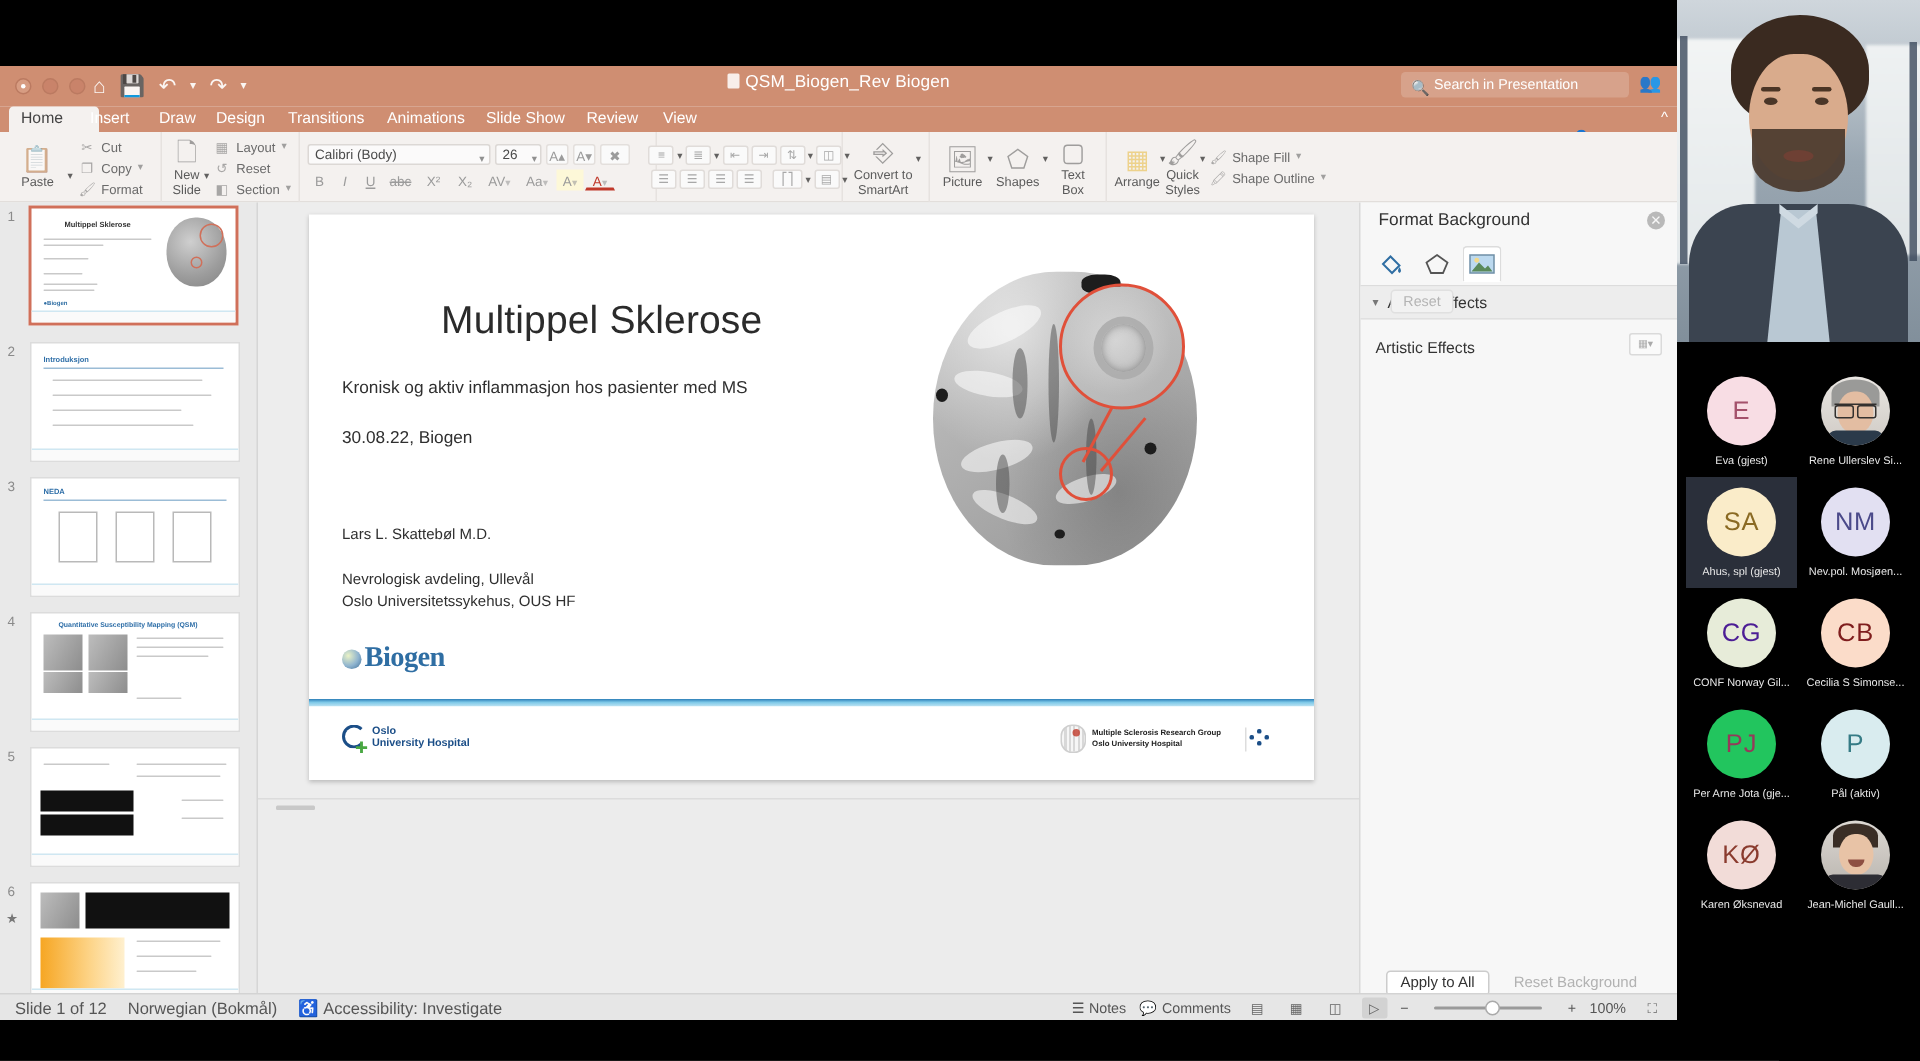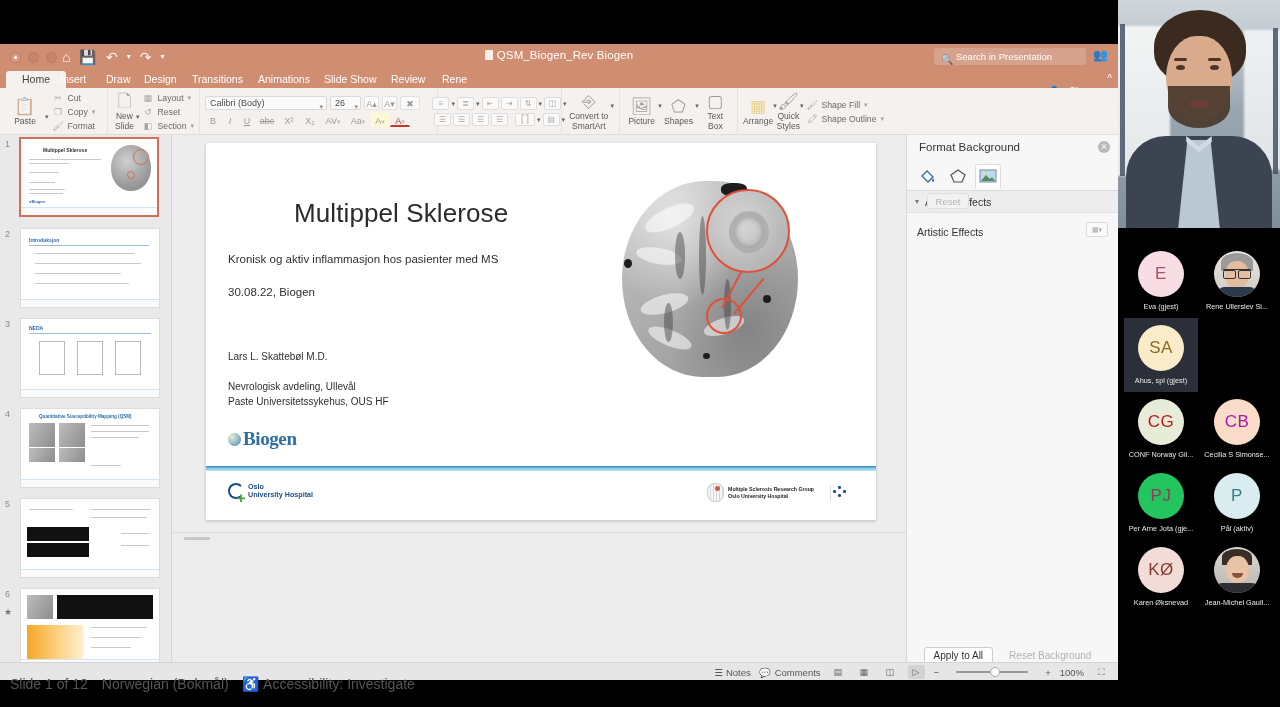--- a/index.html
+++ b/index.html
@@ -189,22 +189,22 @@
   .paneFooter { position:absolute; left:0; right:0; bottom:14px; height:22px; display:flex;
                 align-items:center; justify-content:center; gap:6px; }
   .applyBtn { height:17px; padding:0 9px; background:#fff; border:1px solid #ccc; border-radius:3px;
               font-size:10px; color:#333; line-height:15px; }
   .resetBgBtn { height:17px; padding:0 9px; background:transparent; border:1px solid transparent;
                 font-size:10px; color:#b2b2b2; line-height:15px; }
 
   
   .statusbar { position:absolute; left:0; bottom:0; width:1118px; height:18px; background:#e6e6e6;
                border-top:1px solid #d3d3d3; }
-  .sb-left { position:absolute; left:10px; top:13px; display:flex; align-items:center; gap:14px;
-             font-size:14px; color:#555; }
+  .sb-left { position:absolute; left:10px; top:3px; display:flex; align-items:center; gap:14px;
+             font-size:11px; color:#555; }
   .sb-right { position:absolute; right:8px; top:2px; display:flex; align-items:center; gap:9px;
               font-size:9.5px; color:#555; }
   .sb-item { display:flex; align-items:center; gap:3px; }
   .viewbtn { width:17px; height:14px; border-radius:2px; display:flex; align-items:center;
              justify-content:center; font-size:9px; color:#666; }
   .viewbtn.on { background:#d2d2d2; }
   .zoomslider { position:relative; width:88px; height:12px; display:flex; align-items:center; }
   .zoomtrack { position:absolute; left:8px; right:8px; height:2px; background:#9a9a9a; border-radius:1px; }
   .zoomknob { position:absolute; left:42px; width:10px; height:10px; border-radius:50%; background:#fff;
               border:1px solid #aaa; }
@@ -299,29 +299,29 @@
           <span class="fileicon"></span><span>QSM_Biogen_Rev Biogen</span>
         </div>
         <div class="searchbox">
           <span class="mag">🔍</span>
           <span>Search in Presentation</span>
         </div>
         <div class="topright-icon">👥</div>
       </div>
 
       <div class="tabs">
-        <div class="tab active" style="left:6px;width:60px;text-align:center">Home</div>
+        <div class="tab active" style="left:6px;width:60px;text-align:left">Home</div>
         <div class="tab" style="left:52px">Insert</div>
         <div class="tab" style="left:98px">Draw</div>
         <div class="tab" style="left:136px">Design</div>
         <div class="tab" style="left:184px">Transitions</div>
         <div class="tab" style="left:250px">Animations</div>
         <div class="tab" style="left:316px">Slide Show</div>
         <div class="tab" style="left:383px">Review</div>
-        <div class="tab" style="left:434px">Rene</div>
+        <div class="tab" style="left:434px">View</div>
         <div class="sharebtn">
           <span>👤+</span>
           
           <span>Share</span>
         </div>
         <div class="ribcollapse">^</div>
       </div>
 
       <div class="ribbon">
 
@@ -588,21 +588,21 @@
         </div>
 
         <div class="canvasArea">
           <div class="slide">
 
             <div class="sTitle">Multippel Sklerose</div>
             <div class="sSub1">Kronisk og aktiv inflammasjon hos pasienter med MS</div>
             <div class="sSub2">30.08.22, Biogen</div>
             <div class="sName">Lars L. Skattebøl M.D.</div>
             <div class="sAff1">Nevrologisk avdeling, Ullevål</div>
-            <div class="sAff2">Paste Universitetssykehus, OUS HF</div>
+            <div class="sAff2">Oslo Universitetssykehus, OUS HF</div>
 
             <div class="biogen">
               <span class="bg-ball"></span>
               <span class="bg-txt">Biogen</span>
             </div>
 
             <div class="brain">
               <div class="mass">
                 <div class="gy" style="left:12%;top:14%;width:30%;height:10%;transform:rotate(-25deg)"></div>
                 <div class="gy" style="left:8%;top:34%;width:26%;height:8%;transform:rotate(10deg)"></div>
@@ -779,30 +779,36 @@
         <div class="avname">Rene Ullerslev Si...</div>
       </div>
 
       <div class="cell active" style="left:6px;top:78px">
         <div class="av" style="background:#faecc9;color:#8a6a23">
           <span>SA</span>
         </div>
         <div class="avname">Ahus, spl (gjest)</div>
       </div>
 
+      <div class="cell" style="left:82px;top:78px">
+        <div class="av" style="background:#e2e0f2;color:#4b4a8a">
+          <span>NM</span>
+        </div>
+        <div class="avname">Nev.pol. Mosjøen...</div>
+      </div>
 
       <div class="cell" style="left:6px;top:152px">
-        <div class="av" style="background:#e7ecd9;color:#b91c1c">
+        <div class="av" style="background:#e7ecd9;color:#4c1d95">
           <span>CG</span>
         </div>
         <div class="avname">CONF Norway Gil...</div>
       </div>
 
       <div class="cell" style="left:82px;top:152px">
-        <div class="av" style="background:#fbdcc9;color:#a21caf">
+        <div class="av" style="background:#fbdcc9;color:#7f1d1d">
           <span>CB</span>
         </div>
         <div class="avname">Cecilia S Simonse...</div>
       </div>
 
       <div class="cell" style="left:6px;top:226px">
         <div class="av" style="background:#22c55e;color:#96395a">
           <span>PJ</span>
         </div>
         <div class="avname">Per Arne Jota (gje...</div>

